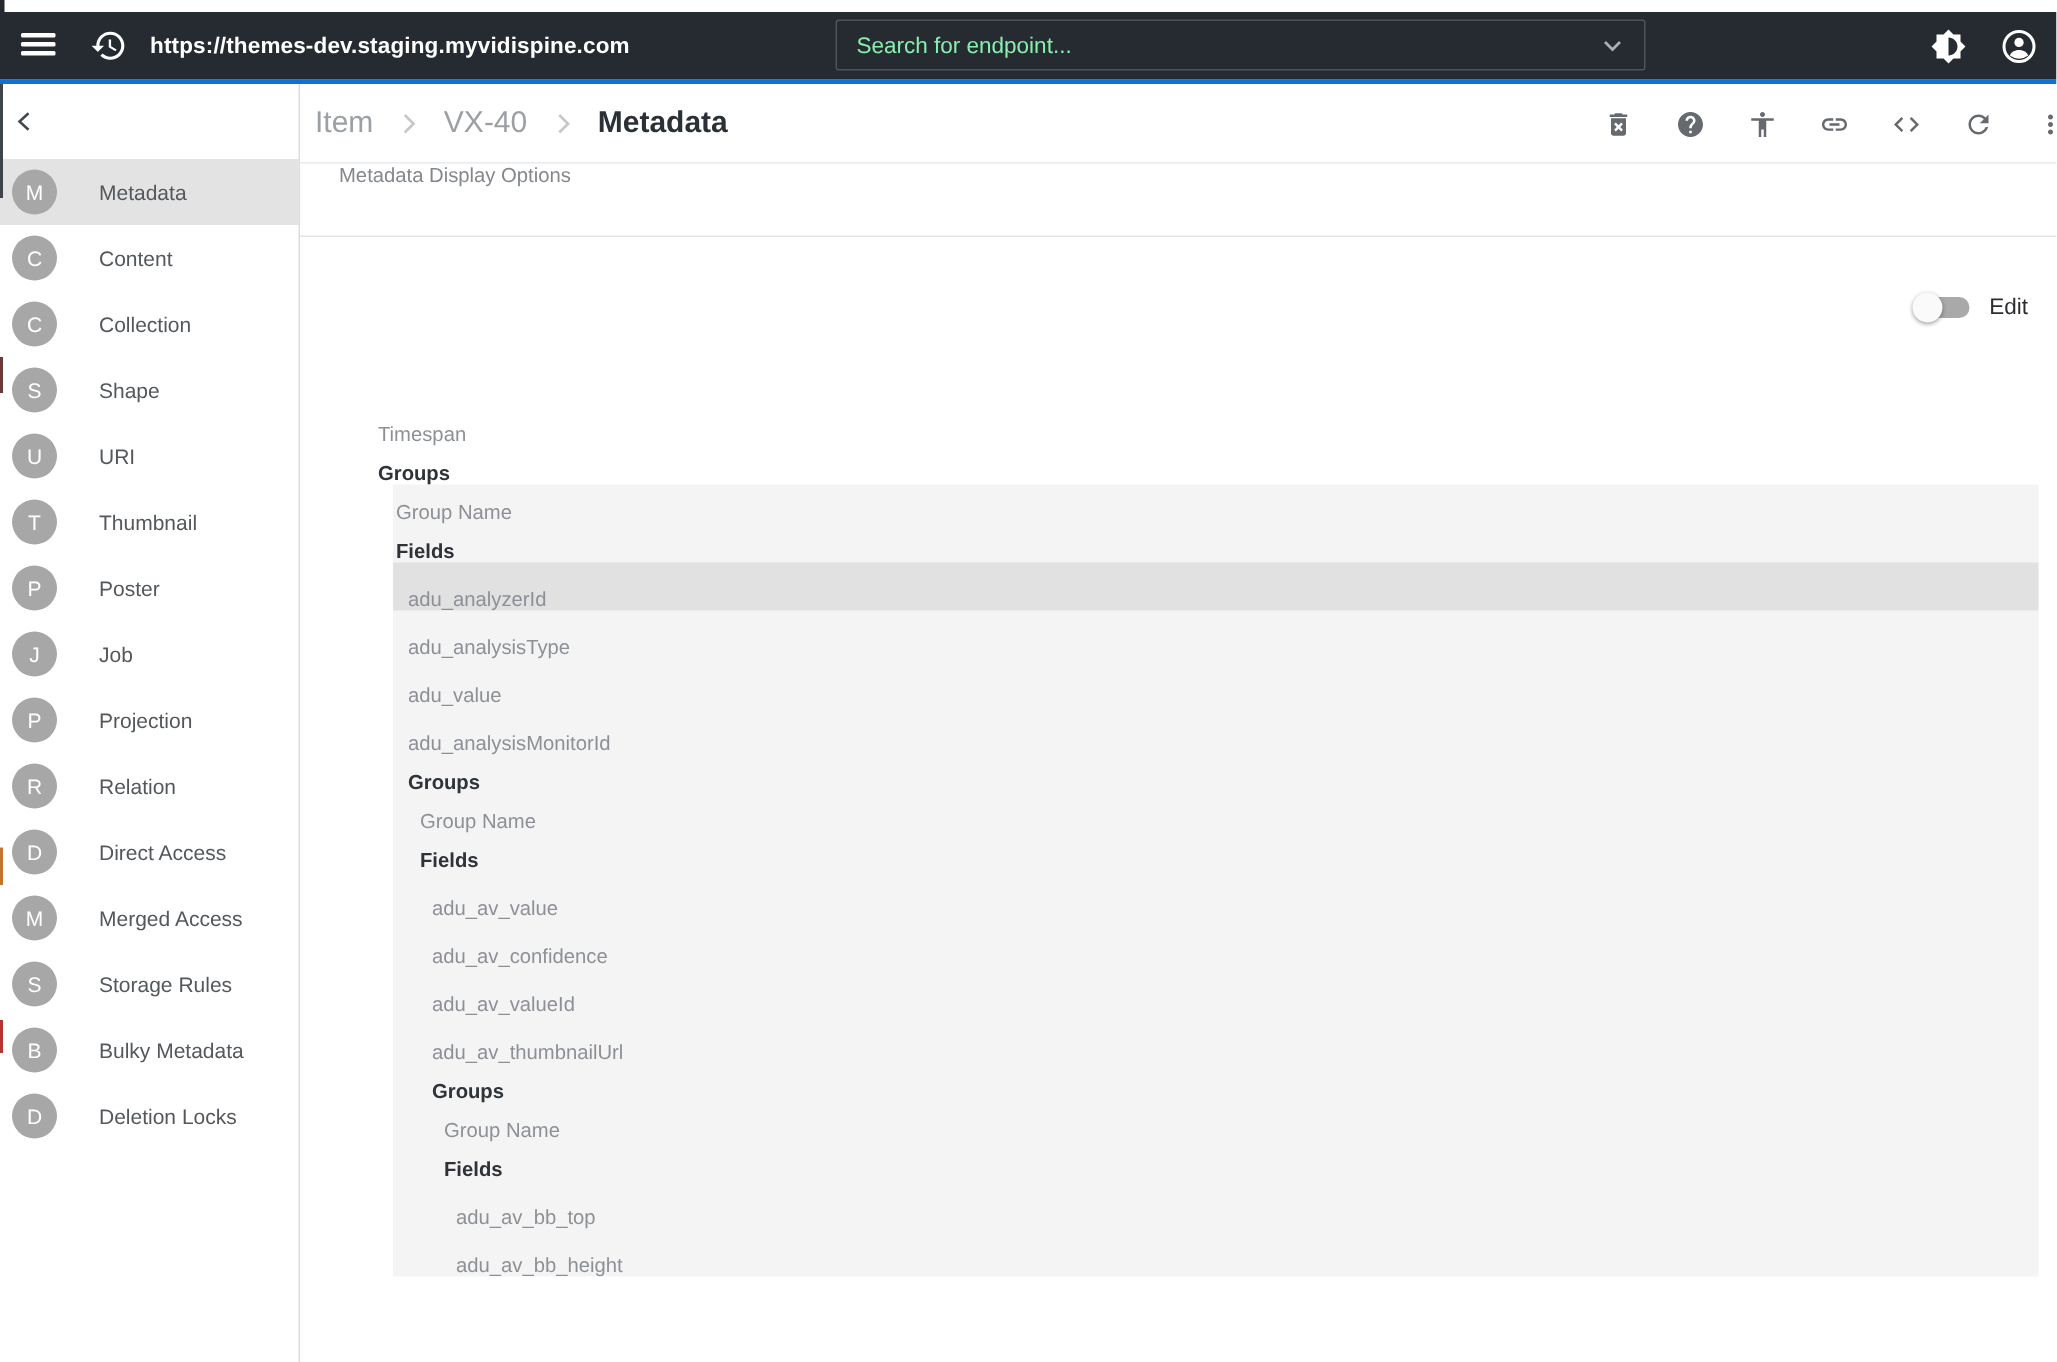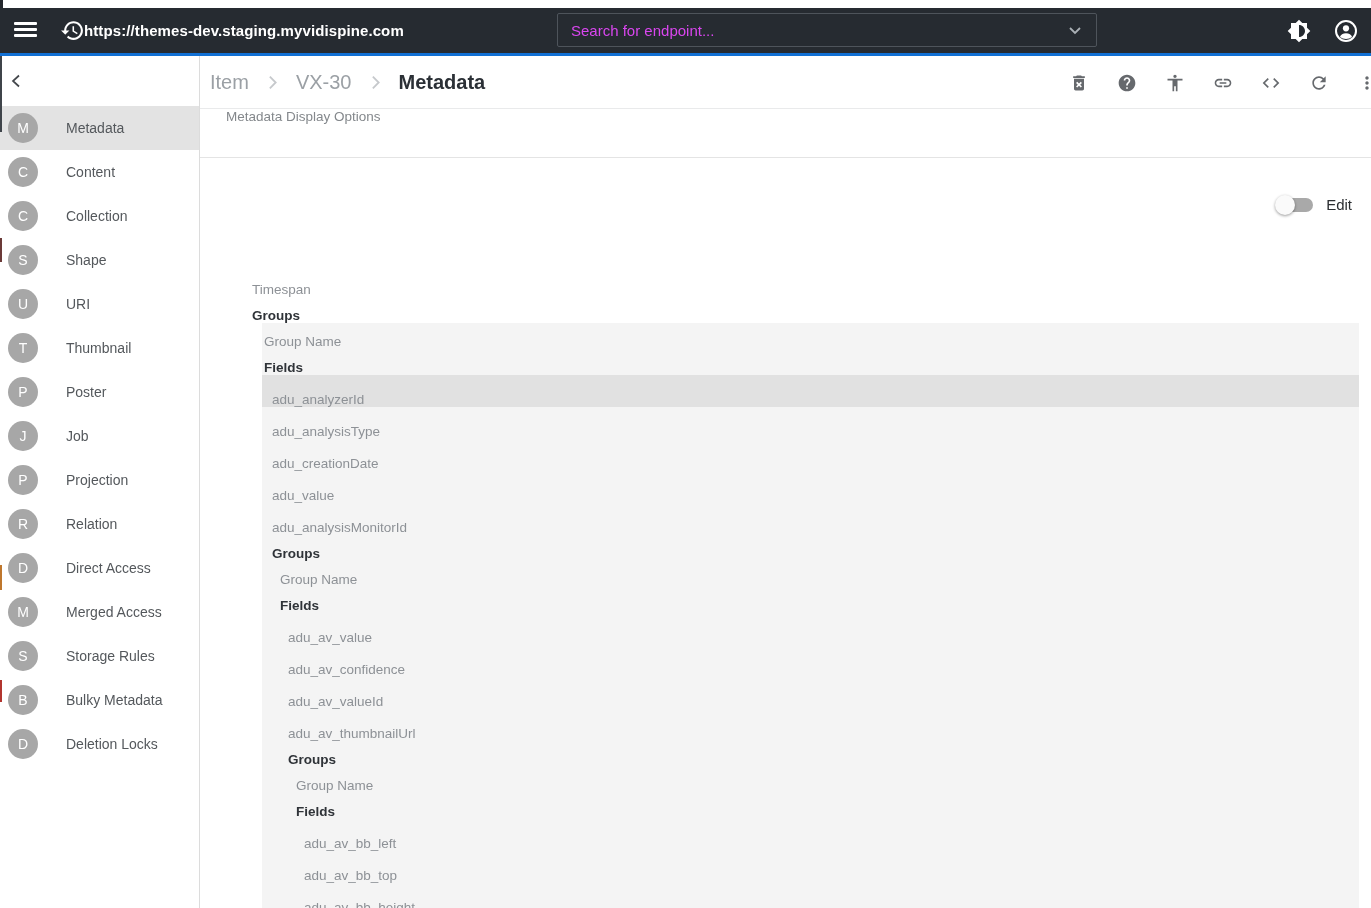--- a/index.html
+++ b/index.html
@@ -8,26 +8,26 @@
 
   
   .topstrip { height:8px; background:#fff; position:relative; }
   .topstrip .corner-frag { position:absolute; left:0; top:0; width:3px; height:8px; background:#24282e; }
   .topbar { height:45px; background:#262b31; position:relative; display:flex; align-items:center; }
   .blueline { height:3px; background:#1170d4; }
 
   .hamburger { position:absolute; left:14px; top:14px; width:23px; cursor:pointer; }
   .hamburger span { display:block; height:2.6px; background:#fff; margin-bottom:3.6px; border-radius:1px; }
   .history { position:absolute; left:60px; top:10px; width:25px; height:25px; }
-  .url { position:absolute; left:84px; top:0; height:45px; display:flex; align-items:center;
+  .url { position:absolute; left:100px; top:0; height:45px; display:flex; align-items:center;
          color:#fff; font-size:15px; font-weight:600; letter-spacing:.1px; }
   .searchbox { position:absolute; left:557px; top:5px; width:540px; height:34px;
     border:1px solid #4e545b; border-radius:2px; display:flex; align-items:center;
     justify-content:space-between; padding:0 13px; }
-  .searchbox .ph { color:#d946ef; font-size:15px; }
+  .searchbox .ph { color:#86efac; font-size:15px; }
   .topbar-right { position:absolute; right:13px; top:0; height:45px; display:flex; align-items:center; gap:23px; }
   .topbar-right .tb-icon { width:24px; height:24px; }
 
   
   .app { display:flex; height:852px; position:relative; }
   .edge-frag { position:absolute; left:0; width:2px; z-index:5; }
 
   .sidebar { width:200px; min-width:200px; border-right:1px solid #dcdcdc; background:#fff; }
   .back-row { height:50px; display:flex; align-items:center; padding-left:9px; cursor:pointer; }
   .nav-item { height:44px; display:flex; align-items:center; padding-left:8px; cursor:pointer; }
@@ -207,21 +207,21 @@
   <div class="main">
 
     <div class="breadcrumb-bar">
       <div class="crumbs" id="crumbs">
           <span class="crumb">Item</span>
           <span class="crumb-sep">
             <svg width="17" height="17" viewBox="0 0 16 16">
               <polyline points="5.5,2.5 11,8 5.5,13.5" fill="none" stroke="#c6c9cc" stroke-width="1.7"></polyline>
             </svg>
           </span>
-          <span class="crumb">VX-30</span>
+          <span class="crumb">VX-40</span>
           <span class="crumb-sep">
             <svg width="17" height="17" viewBox="0 0 16 16">
               <polyline points="5.5,2.5 11,8 5.5,13.5" fill="none" stroke="#c6c9cc" stroke-width="1.7"></polyline>
             </svg>
           </span>
           <span class="crumb current">Metadata</span>
         </div>
       <div class="bc-toolbar" id="bc-toolbar">
           <span class="tool"><svg width="20" height="20" viewBox="0 0 24 24">
               <path fill="#66696d" d="M6 19c0 1.1.9 2 2 2h8c1.1 0 2-.9 2-2V7H6v12zm2.46-7.12l1.41-1.41L12 12.59l2.12-2.12 1.41 1.41L13.41 14l2.12 2.12-1.41 1.41L12 15.41l-2.12 2.12-1.41-1.41L10.59 14l-2.13-2.12zM15.5 4l-1-1h-5l-1 1H5v2h14V4z"></path>
@@ -285,24 +285,20 @@
   <div class="row h32 hl" style="padding-left: 10px;">
     <span class="lbl" style="width: 178px;">adu_analyzerId</span>
     <span class="val"></span>
   </div>
 
   <div class="row h32" style="padding-left: 10px;">
     <span class="lbl" style="width: 178px;">adu_analysisType</span>
     <span class="val"></span>
   </div>
 
-  <div class="row h32" style="padding-left: 10px;">
-    <span class="lbl" style="width: 178px;">adu_creationDate</span>
-    <span class="val"></span>
-  </div>
 
   <div class="row h32" style="padding-left: 10px;">
     <span class="lbl" style="width: 178px;">adu_value</span>
     <span class="val"></span>
   </div>
 
   <div class="row h32" style="padding-left: 10px;">
     <span class="lbl" style="width: 178px;">adu_analysisMonitorId</span>
     <span class="val"></span>
   </div>
@@ -350,24 +346,20 @@
   <div class="row h26 gname" style="padding-left: 34px;">
     <span class="lbl" style="width: 169px;">Group Name</span>
     <span class="val"></span>
   </div>
 
   <div class="row h26 header" style="padding-left: 34px;">
     <span class="lbl" style="width: 169px;">Fields</span>
 
   </div>
 
-  <div class="row h32" style="padding-left: 42px;">
-    <span class="lbl" style="width: 166px;">adu_av_bb_left</span>
-    <span class="val"></span>
-  </div>
 
   <div class="row h32" style="padding-left: 42px;">
     <span class="lbl" style="width: 166px;">adu_av_bb_top</span>
     <span class="val"></span>
   </div>
 
   <div class="row h32" style="padding-left: 42px;">
     <span class="lbl" style="width: 166px;">adu_av_bb_height</span>
     <span class="val"></span>
   </div>

